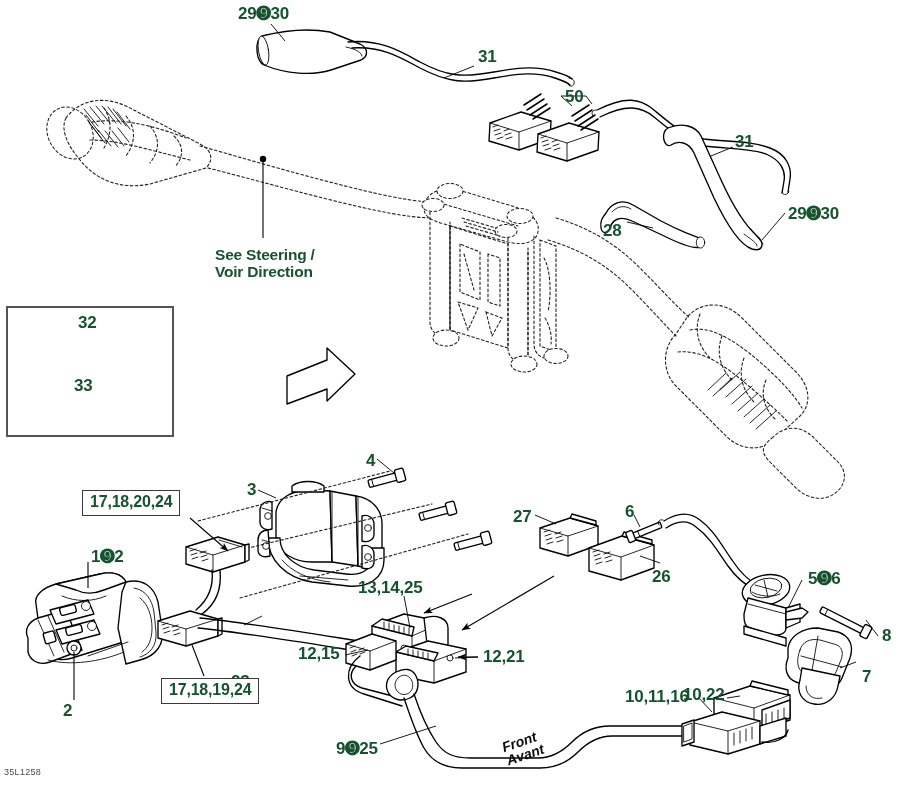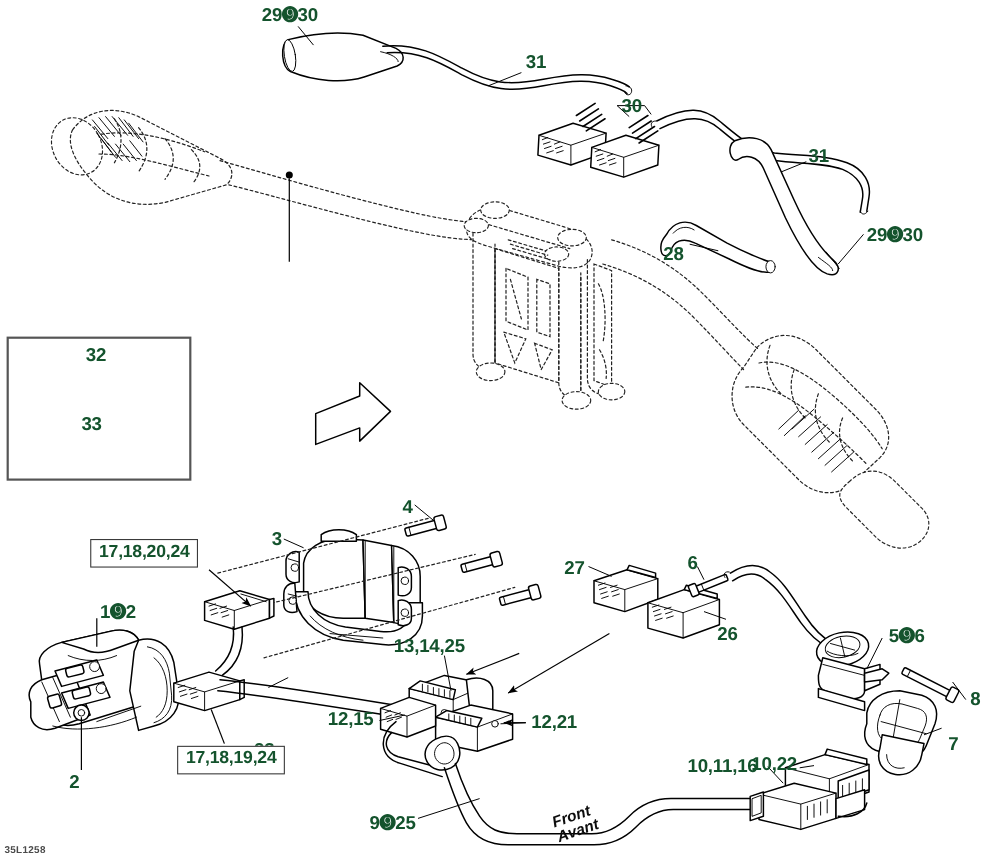--- a/index.html
+++ b/index.html
@@ -41,21 +41,21 @@
     border: 1.6px solid #3a3a3a;
     background: #ffffff;
     padding: 3px 7px 4px 7px;
   }
   .lbl.note {
     font-size: 15.5px;
     line-height: 1.12;
   }
   .lbl.tiny {
     font-size: 9px;
-    font-weight: bold;
+    font-weight: normal;
     color: #4a4a4a;
     letter-spacing: 0.3px;
   }
   .frontavant {
     position: absolute;
     left: 487px;
     top: 713px;
     width: 115px;
     height: 96px;
   }
@@ -687,35 +687,39 @@
 
   <div class="lbl n" style="left:238px; top:5px;">
     <span>29➒30</span>
   </div>
 
   <div class="lbl n" style="left:478px; top:48px;">
     <span>31</span>
   </div>
 
   <div class="lbl n" style="left:565px; top:88px;">
-    <span>30</span>
+    <span>50</span>
   </div>
 
   <div class="lbl n" style="left:735px; top:133px;">
     <span>31</span>
   </div>
 
   <div class="lbl n" style="left:788px; top:205px;">
     <span>29➒30</span>
   </div>
 
   <div class="lbl n" style="left:603px; top:222px;">
     <span>28</span>
   </div>
 
+  <div class="lbl note" style="left:215px; top:246px;">
+    <div>See Steering /</div>
+    <div>Voir Direction</div>
+  </div>
 
   <div class="insetbox"></div>
 
   <div class="lbl n" style="left:78px; top:314px;">
     <span>32</span>
   </div>
 
   <div class="lbl n" style="left:74px; top:377px;">
     <span>33</span>
   </div>

